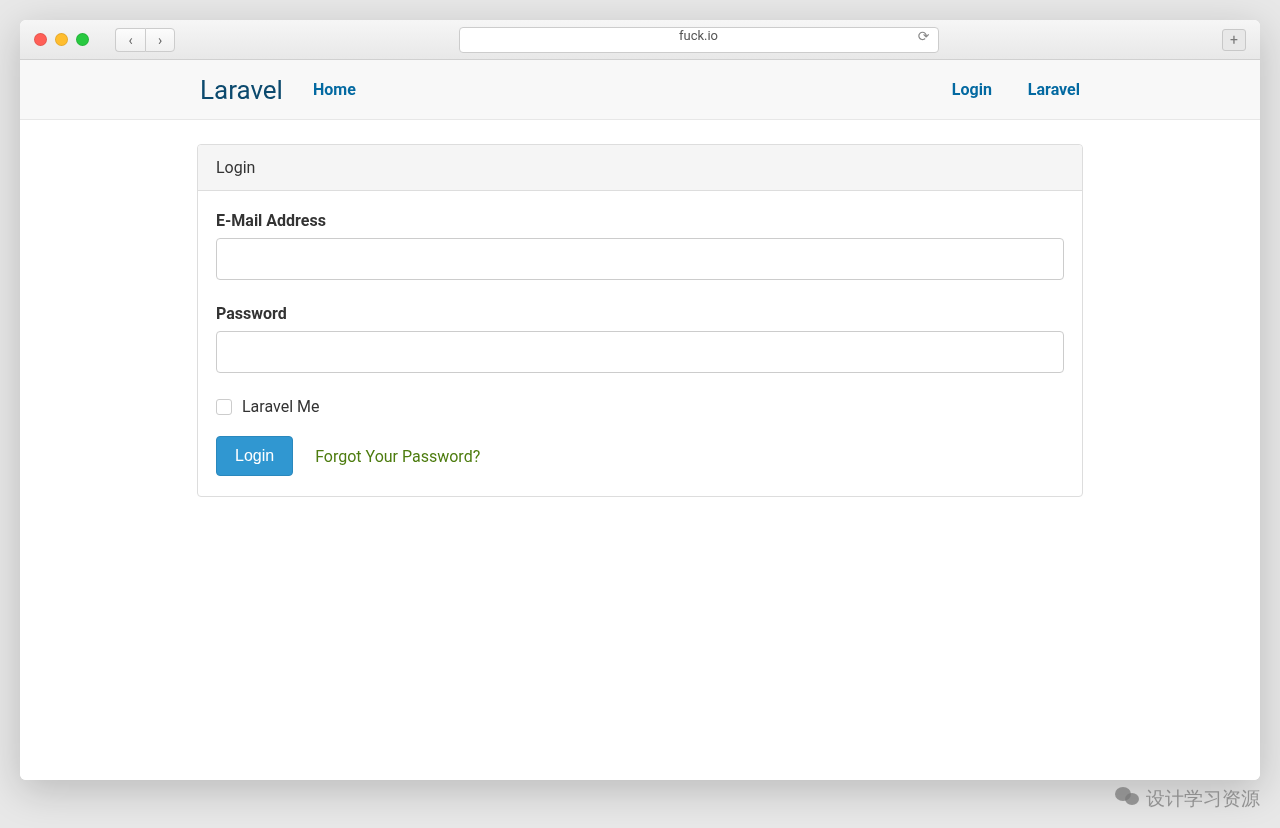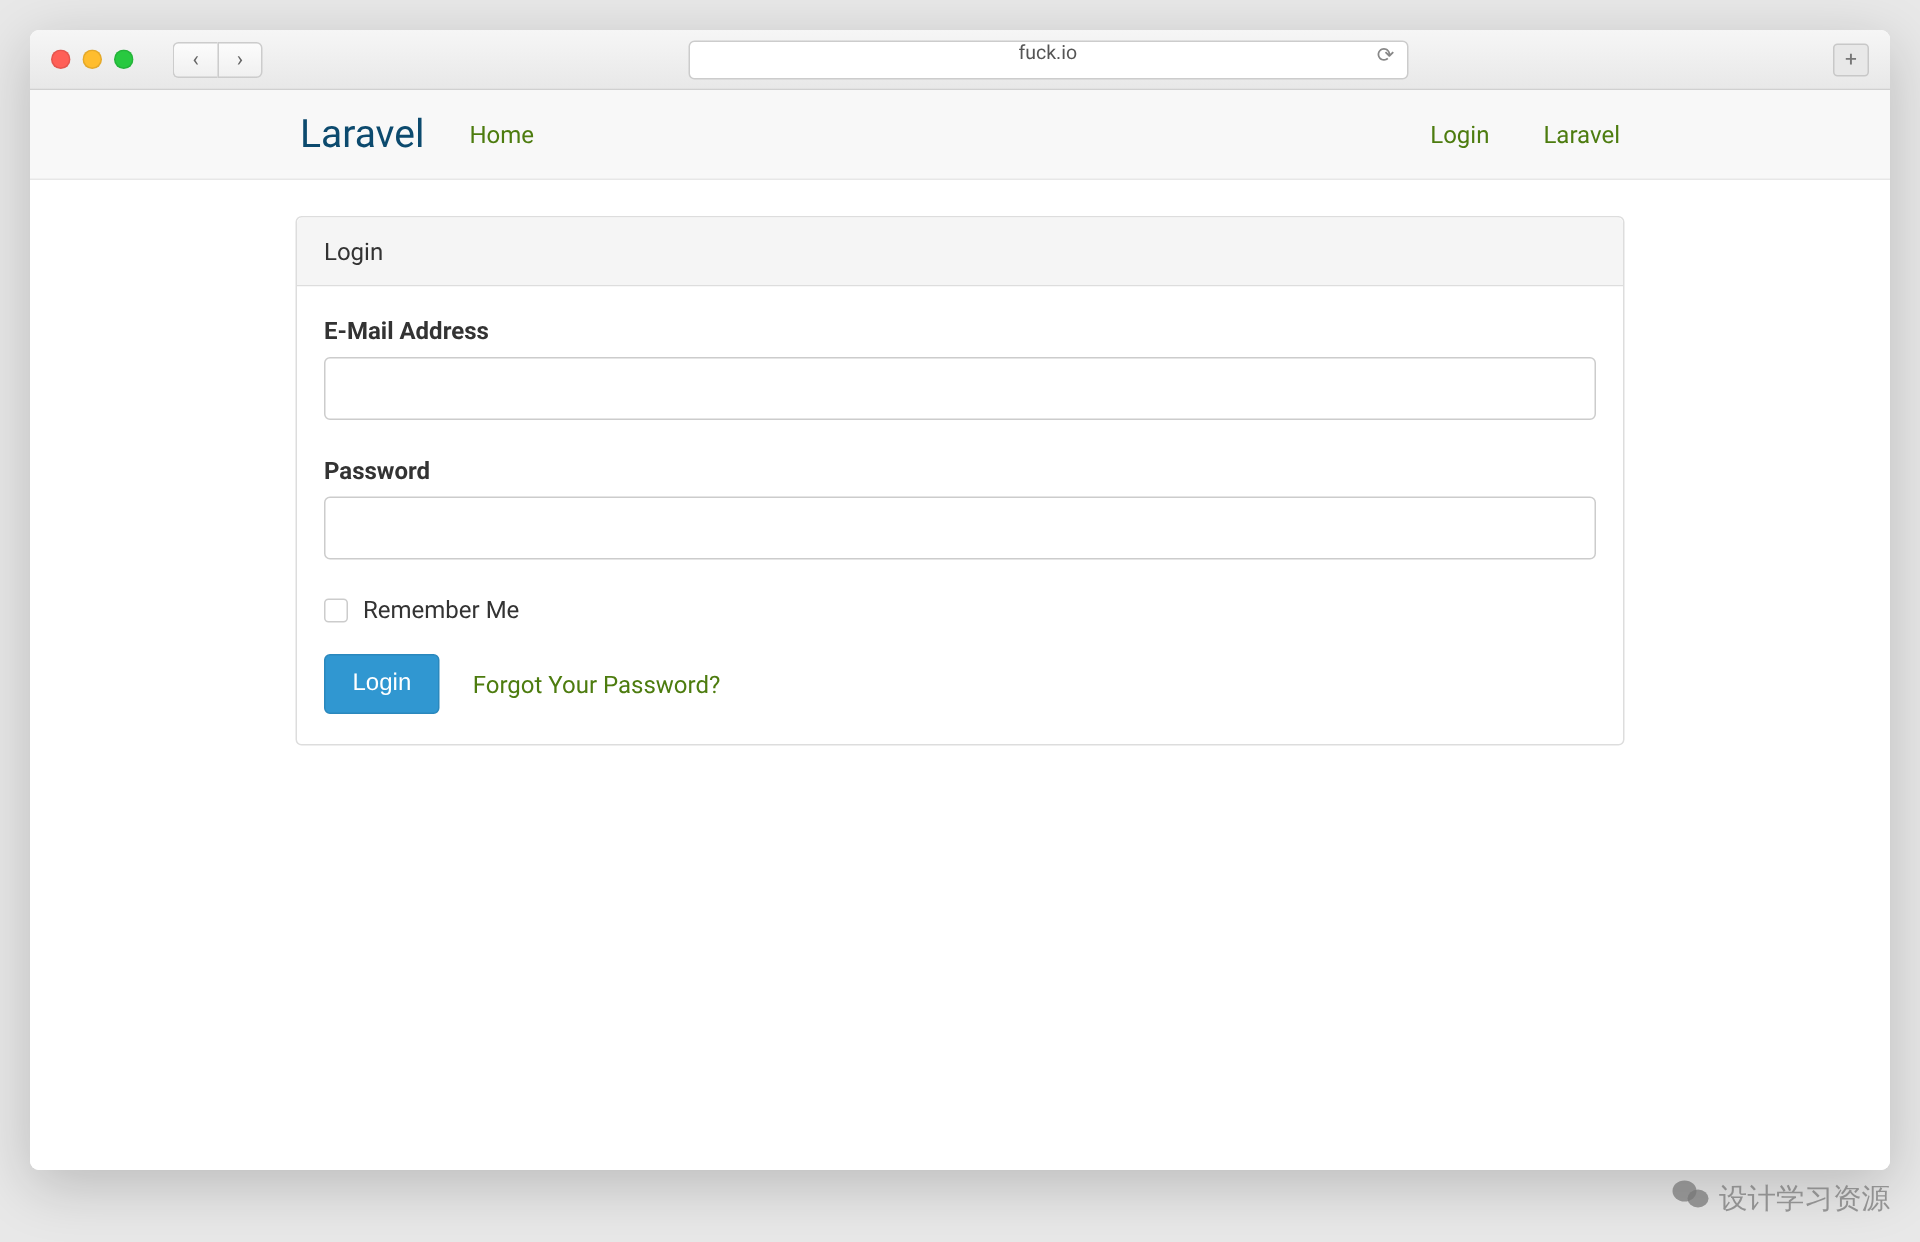--- a/index.html
+++ b/index.html
@@ -71,21 +71,21 @@
     .navbar {
       background: #f8f8f8;
       border-bottom: 1px solid #e7e7e7;
       height: 60px;
       display: flex;
       align-items: center;
       padding: 0 40px;
     }
     .container { width: 890px; margin: 0 auto; display: flex; align-items: center; width: 100%; max-width: 1000px; padding: 0 60px;}
     .brand { font-size: 26px; color: #0c4a6e; margin-right: 30px; }
-    .nav-link { font-size: 16px; color: #4d7c0f; text-decoration: none; cursor: pointer; }
+    .nav-link { font-size: 16px; color: #0369a1; text-decoration: none; cursor: pointer; font-weight: bold; }
     .nav-right { margin-left: auto; display: flex; gap: 36px; }
     .content { padding: 24px 60px; }
     .panel {
       background: #fff;
       border: 1px solid #ddd;
       border-radius: 4px;
       max-width: 886px;
       margin: 0 auto;
     }
     .panel-heading {
@@ -187,21 +187,21 @@
             <input class="form-control" type="text" value="" style="">
           </div>
 
           <div class="form-group">
             <label class="form-label">Password</label>
             <input class="form-control" type="password" value="" style="">
           </div>
 
           <div class="checkbox-row">
             <div class="checkbox"></div>
-            <span class="checkbox-label">Remember Me</span>
+            <span class="checkbox-label">Laravel Me</span>
           </div>
 
           <div class="actions">
             <button class="btn-primary">Login</button>
             <a class="link">Forgot Your Password?</a>
           </div>
 
         </div>
       </div>
     </div>

